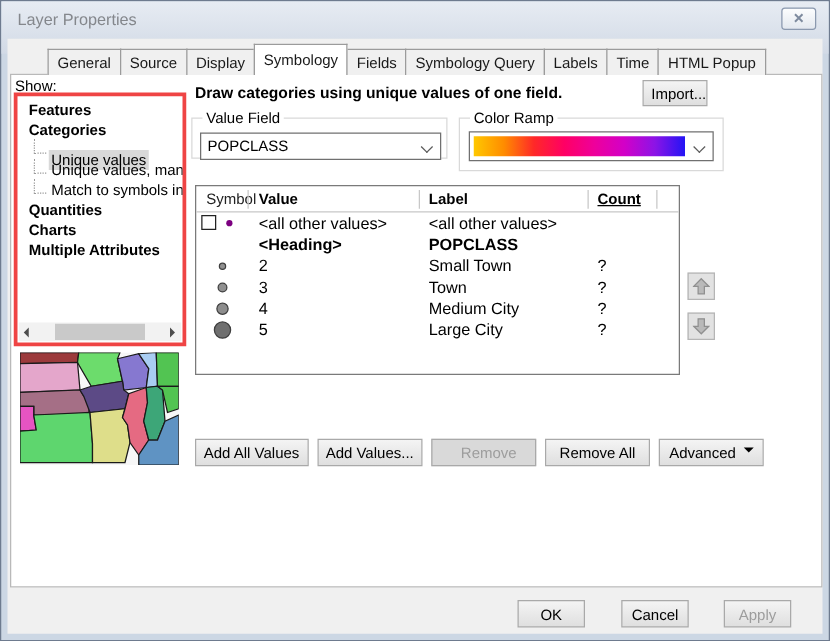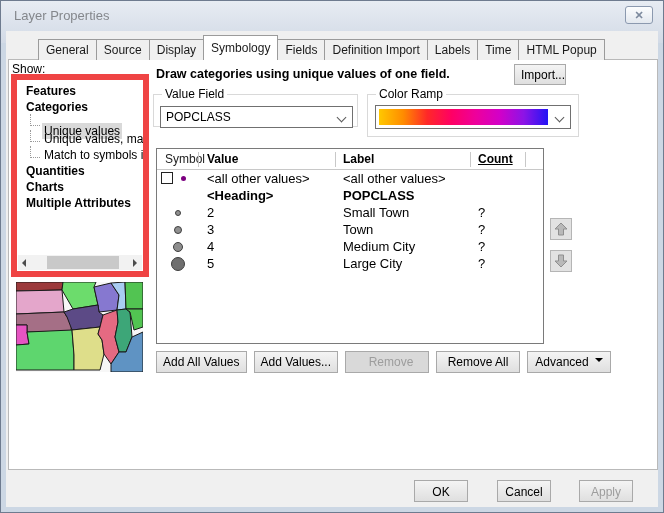--- a/index.html
+++ b/index.html
@@ -28,21 +28,21 @@
   .tab.active { height:25px; line-height:24px; background:#fff; position:relative; z-index:4; }
 
   
   .page { position:absolute; left:2px; top:28px; width:650px; height:411px;
           background:#fff; border:1px solid #b9b9b9; z-index:1; }
 
   .show-label { position:absolute; left:3px; top:2px; font-size:12px; color:#000; }
 
   
   .tree-box { position:absolute; left:2px; top:14px; width:138px; height:203px;
-              border:6px solid #ef4444; background:#fff; overflow:hidden; }
+              border:3px solid #ef4444; background:#fff; overflow:hidden; }
   .tree-items { position:absolute; left:0; top:3px; right:0; }
   .tree-item { height:16px; line-height:16px; font-size:12px; white-space:nowrap;
                display:flex; align-items:center; padding-left:7px; cursor:default; }
   .tree-item.bold { font-weight:bold; }
   .tree-item.child { padding-left:13px; }
   .tree-line { width:10px; height:12px; border-left:1px dotted #9a9a9a;
                border-bottom:1px dotted #9a9a9a; margin:-7px 2px 0 0; flex:none; }
   .tree-item.selected .tree-label { background:#d9d9d9;margin-top:16px; }
   .tree-label { padding:0 2px; }
 
@@ -71,21 +71,21 @@
   .combo-field { left:6px; top:11px; width:193px; height:22px; font-size:12px;
                  line-height:20px; padding-left:5px; }
   .combo-ramp { left:7px; top:10px; width:196px; height:24px; padding:3px 22px 3px 3px; }
   .ramp-swatch { width:100%; height:100%; }
   .chev { position:absolute; right:7px; top:7px; width:7px; height:7px;
           border-right:1.5px solid #5a5a5a; border-bottom:1.5px solid #5a5a5a;
           transform:rotate(45deg); }
   .combo-ramp .chev { top:8px; }
 
   
-  .sym-table { position:absolute; left:147px; top:88px; width:388px; height:196px;
+  .sym-table { position:absolute; left:147px; top:88px; width:388px; height:152px;
                border:1px solid #7a7a7a; background:#fff; overflow:hidden;text-align:right; }
   .sym-head { position:relative; height:21px; border-bottom:1px solid #c8c8c8; font-size:12px; }
   .sym-head span { position:absolute; top:3px; }
   .h-symbol { left:8px; color:#222; }
   .h-value { left:50px; font-weight:bold; }
   .h-label { left:186px; font-weight:bold; }
   .h-count { left:321px; font-weight:bold;text-decoration:underline; }
   .h-sep { position:absolute; top:2px; bottom:2px; width:1px; background:#c8c8c8; }
 
   .t-row { position:relative; height:17px; font-size:13px; }
@@ -127,21 +127,21 @@
   </div>
 
   <div class="client">
 
     <div class="tabstrip" id="tabstrip">
         <div class="tab">General</div>
         <div class="tab">Source</div>
         <div class="tab">Display</div>
         <div class="tab active">Symbology</div>
         <div class="tab">Fields</div>
-        <div class="tab">Definition Import</div>
+        <div class="tab">Symbology Query</div>
         <div class="tab">Labels</div>
         <div class="tab">Time</div>
         <div class="tab">HTML Popup</div>
       </div>
 
     <div class="page">
 
       <div class="show-label">Show:</div>
 
       <div class="tree-box">

